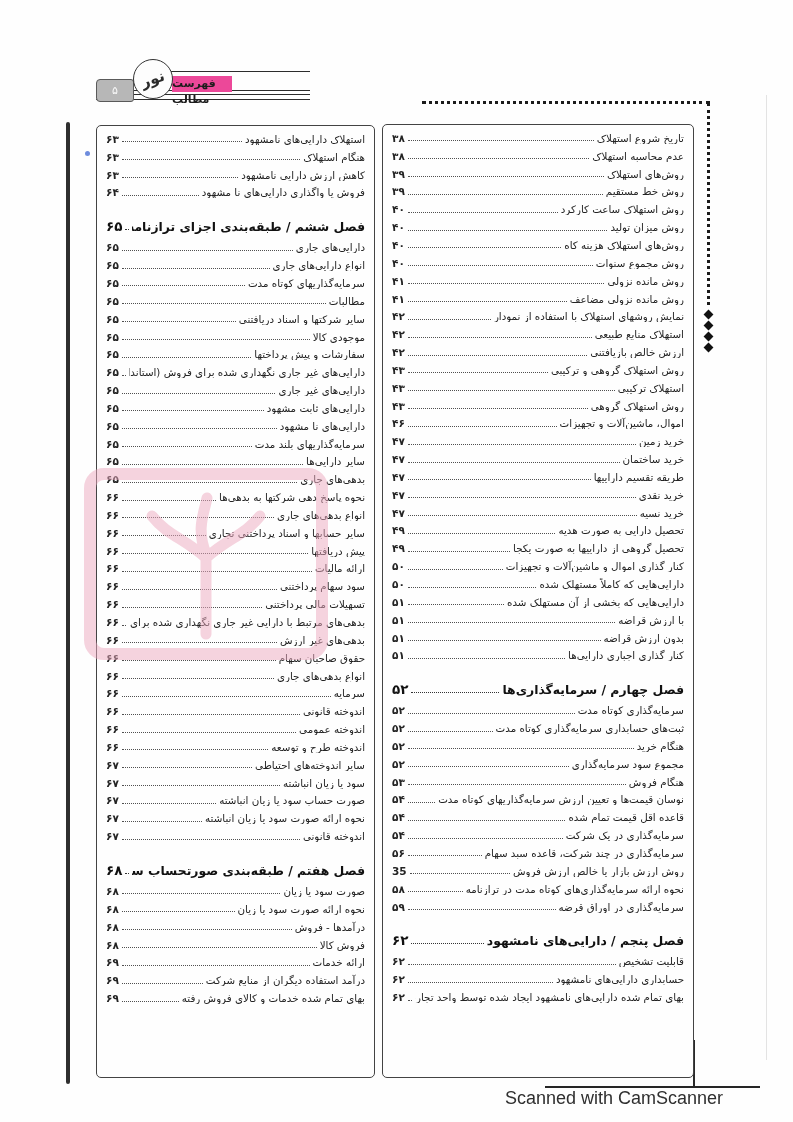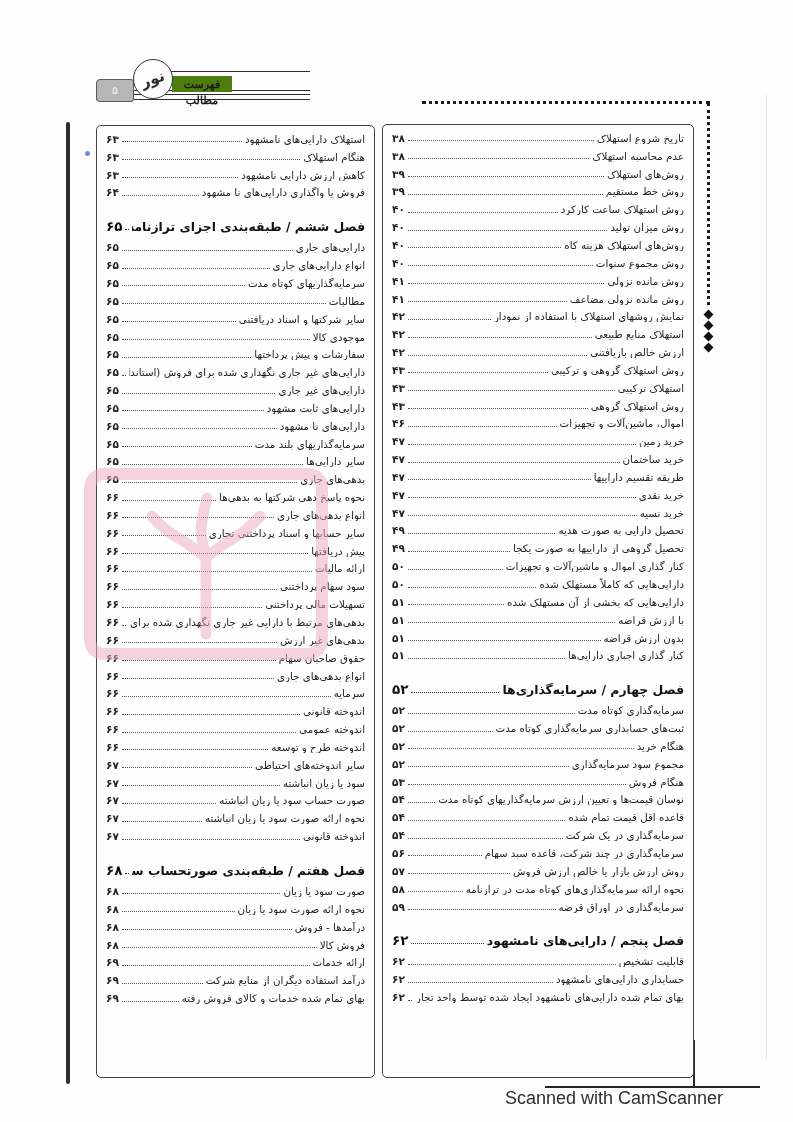--- a/index.html
+++ b/index.html
@@ -11,22 +11,22 @@
   .speck{position:absolute;left:85px;top:151px;width:5px;height:5px;border-radius:50%;background:#4a6fd4;opacity:.8;}
   
   .hline{position:absolute;height:1.4px;background:#2c2c2c;}
   .h-topline{left:168px;top:71px;width:142px;}
   .h-dline1{left:96px;top:90px;width:214px;}
   .h-dline2{left:96px;top:94px;width:214px;}
   .h-underline{left:96px;top:99px;width:214px;}
   .tab{position:absolute;left:96px;top:79px;width:36px;height:21px;background:#b7b7b7;border:1px solid #5a5a5a;
        border-radius:4px 3px 3px 4px;display:flex;align-items:center;justify-content:center;
        color:#f8f8f8;font-size:11px;z-index:3;}
-  .h-title{position:absolute;left:172px;top:76px;width:60px;height:16px;background:#4d7c0f;z-index:2;
-           font-size:11px;font-weight:600;color:#1c1c1c;text-align:center;line-height:16px;direction:rtl;font-family:Liberation Serif, serif;}
+  .h-title{position:absolute;left:172px;top:76px;width:60px;height:16px;background:#ec4899;z-index:2;
+           font-size:11px;font-weight:600;color:#1c1c1c;text-align:left;line-height:16px;direction:rtl;}
   .logo{position:absolute;left:133px;top:59px;width:38px;height:38px;border-radius:50%;border:1.6px solid #333;
         background:#fdfdfd;z-index:4;display:flex;align-items:center;justify-content:center;}
   .logo span{font-size:15px;font-weight:700;color:#2b2b2b;transform:rotate(-18deg);direction:rtl;}
   
   .dots-h{position:absolute;left:422px;top:101px;width:288px;height:0;border-top:3px dotted #1b1b1b;}
   .dots-v{position:absolute;left:707px;top:103px;width:0;height:202px;border-left:3px dotted #1b1b1b;}
   .diamonds{position:absolute;left:702px;top:307px;width:12px;}
   .diamonds i{display:block;width:7px;height:7px;background:#111;transform:rotate(45deg);margin:4px auto;}
   
   .watermark{position:absolute;left:78px;top:448px;width:648px;height:230px;opacity:.5;pointer-events:none;z-index:5;}
@@ -285,21 +285,21 @@
     <span class="p">۵۴</span>
   </div>
       <div class="row">
     <span class="t">سرمایه‌گذاری در چند شرکت، قاعده سبد سهام</span>
     <span class="lead"></span>
     <span class="p">۵۶</span>
   </div>
       <div class="row">
     <span class="t">روش ارزش بازار یا خالص ارزش فروش</span>
     <span class="lead"></span>
-    <span class="p">۵۷</span>
+    <span class="p">35</span>
   </div>
       <div class="row">
     <span class="t">نحوه ارائه سرمایه‌گذاری‌های کوتاه مدت در ترازنامه</span>
     <span class="lead"></span>
     <span class="p">۵۸</span>
   </div>
       <div class="row">
     <span class="t">سرمایه‌گذاری در اوراق قرضه</span>
     <span class="lead"></span>
     <span class="p">۵۹</span>

